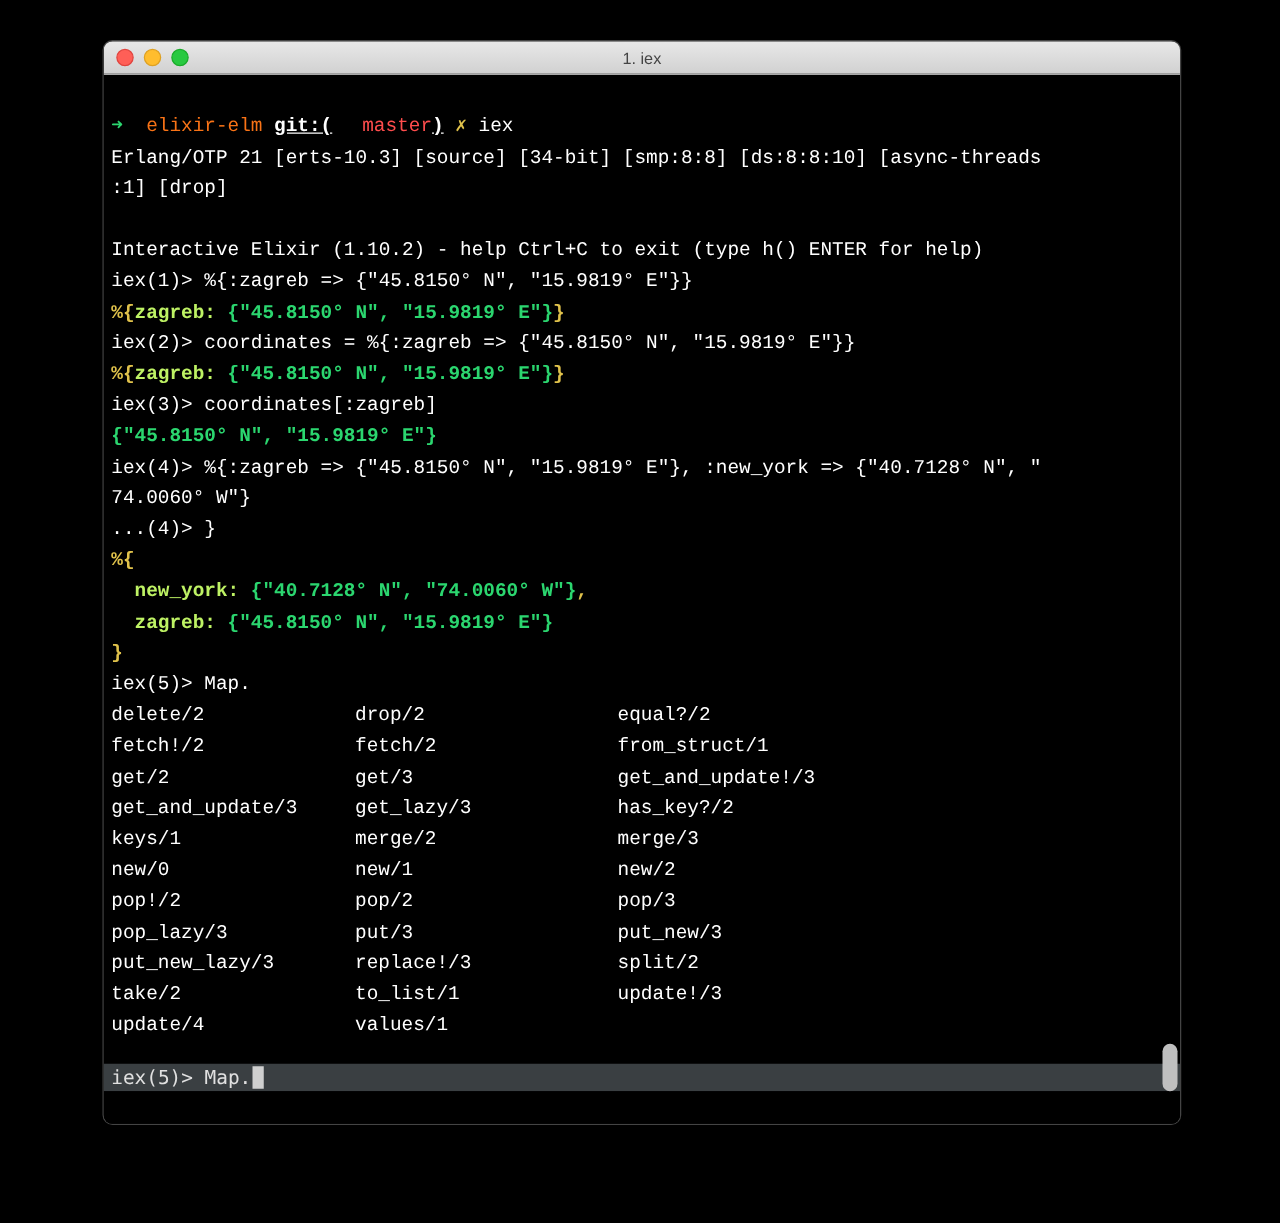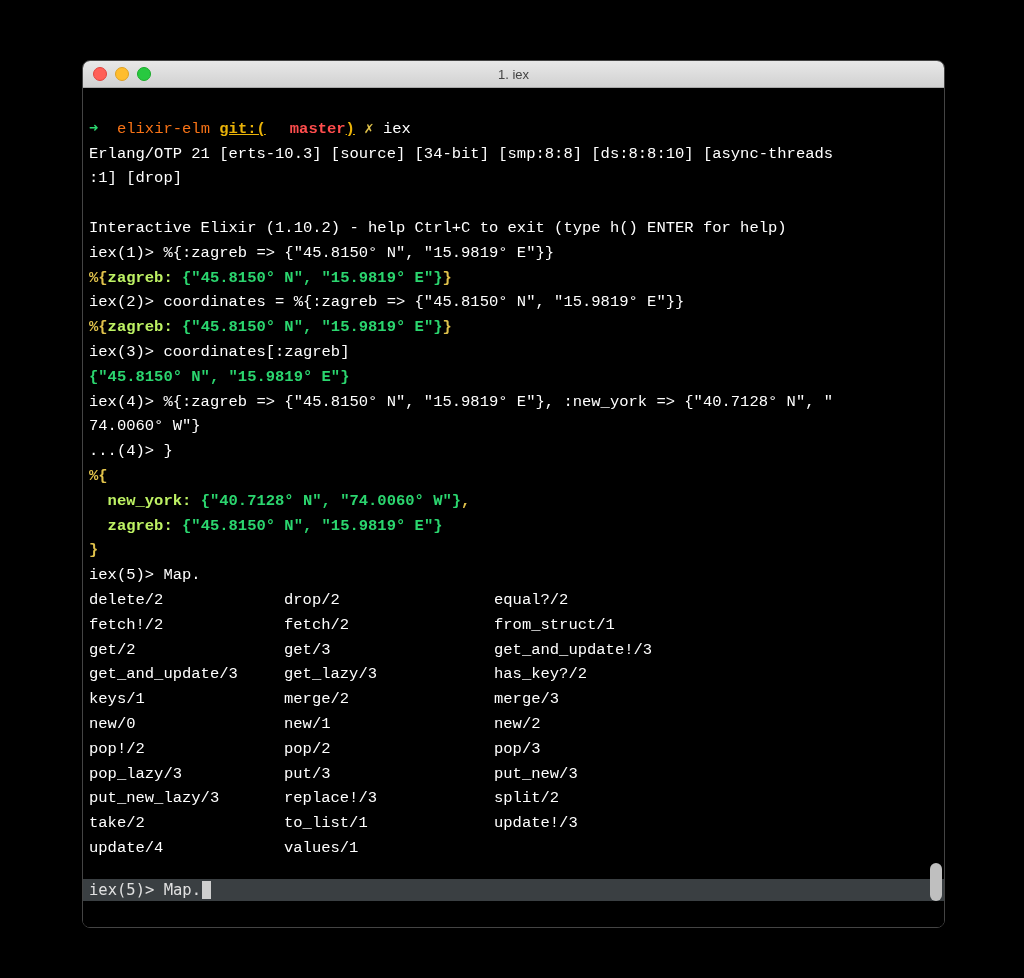--- a/index.html
+++ b/index.html
@@ -8,21 +8,21 @@
     width: 1024px;
     height: 978px;
     background: #000;
     font-family: Menlo, Monaco, "Courier New", monospace;
     font-size: 15px;
     overflow: hidden;
   }
   .window {
     position: absolute;
     left: 82px;
-    top: 60px;
+    top: 32px;
     width: 861px;
     height: 866px;
     background: #000;
     border-radius: 8px;
     box-shadow: 0 20px 60px rgba(0,0,0,0.6);
     overflow: hidden;
     border: 1px solid #444;
     display: flex;
     flex-direction: column;
   }
@@ -70,22 +70,22 @@
     color: #bfbfbf;
     padding: 4px 6px 0 6px;
     line-height: 1.6;
     white-space: pre;
     overflow: hidden;
     font-family: Menlo, Monaco, "Courier New", monospace;
     font-size: 15.5px;
   }
   .arrow   { color: #2bd66f; font-weight: bold; }
   .cyan    { color: #f97316; font-weight: normal; }
-  .blue    { color: #eab308; font-weight: bold; text-decoration: underline; }
-  .red     { color: #ff4d4d; font-weight: bold; padding-left: 24px; }
+  .blue    { color: #ffffff; font-weight: bold; text-decoration: underline; }
+  .red     { color: #ff4d4d; font-weight: normal; padding-left: 24px; }
   .yellow  { color: #e0c24b; font-weight: bold; }
   .mapkey  { color: #bef264; font-weight: bold; }
   .green   { color: #2bd66f; font-weight: bold; }
   .plain   { color: #ffffff; }
   .bold    { font-weight: bold; }
 
   .cols3 {
     display: grid;
     grid-template-columns: 195px 210px auto;
   }

